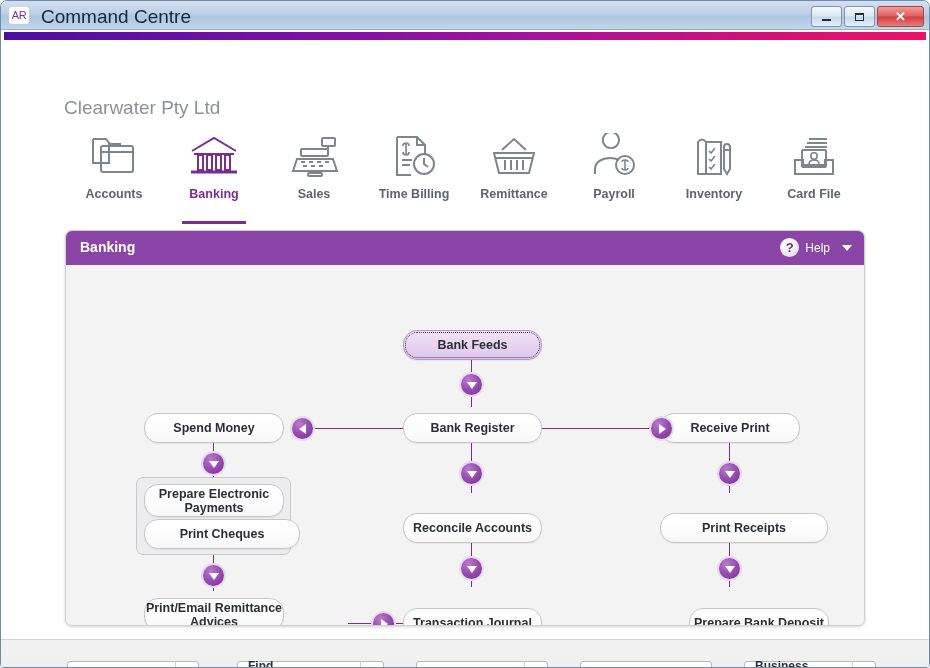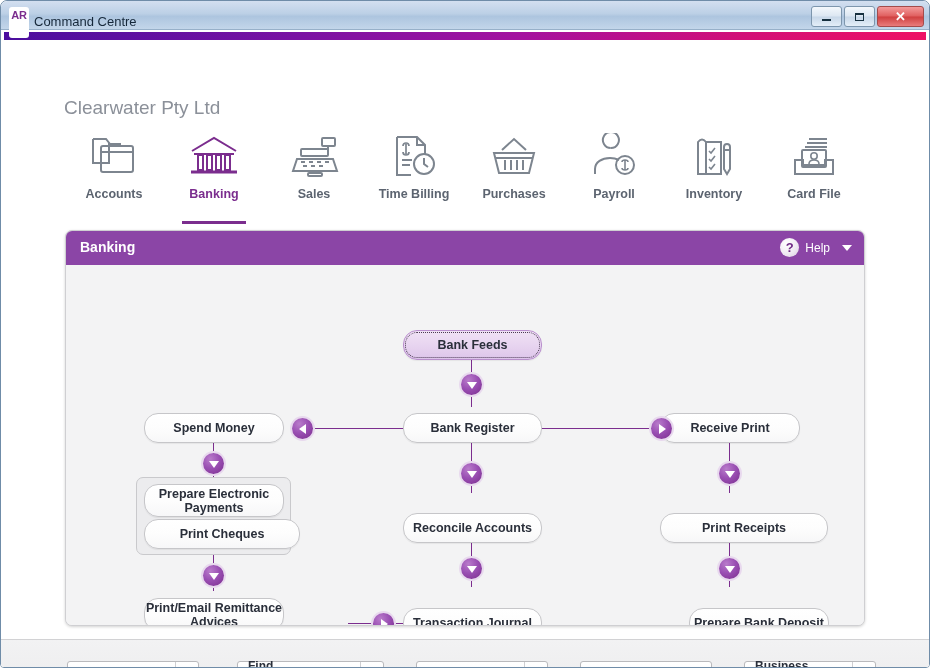--- a/index.html
+++ b/index.html
@@ -29,37 +29,36 @@
   .titlebar {
     position: relative;
     height: 28px;
     background: linear-gradient(to bottom, #d3dff0 0%, #bcd0e6 45%, #adc5df 55%, #c3d6ea 100%);
     border-bottom: 1px solid #97b0c9;
     border-radius: 6px 6px 0 0;
   }
   .app-badge {
     position: absolute;
     left: 8px; top: 6px;
-    width: 20px; height: 31px;
+    width: 20px; height: 17px;
     background: #ffffff;
     border-radius: 3px;
     color: #7b2d8e;
     font-size: 11px;
-    font-weight: bold;
+    font-weight: normal;
     line-height: 17px;
     text-align: center;
     letter-spacing: -0.3px;
     font-family: "Liberation Sans", sans-serif;
   }
   .title-text {
     position: absolute;
-    left: 33px; top: 5px;
-    font-size: 13px;
+    left: 40px; top: 5px;
+    font-size: 19px;
     color: #16283a;
-    margin-top: 8px;
   }
   .winbtns {
     position: absolute;
     right: 5px; top: 5px;
     display: flex;
     gap: 2px;
   }
   .winbtn {
     width: 29px; height: 19px;
     border: 1px solid #7d96ad;
@@ -418,21 +417,21 @@
 
       <div class="nav-item">
         <div class="nav-icon">
           <svg width="50" height="46" viewBox="0 0 50 46" fill="none" stroke="#7d858f" stroke-width="2">
             <path d="M13 17 L25 6 L37 17"></path>
             <path d="M5 20 h40 l-5 20 H10 Z"></path>
             <path d="M6 25 h38"></path>
             <path d="M16 27 v10 M22 27 v10 M28 27 v10 M34 27 v10"></path>
           </svg>
         </div>
-        <div class="nav-label">Purchases</div>
+        <div class="nav-label">Remittance</div>
 
       </div>
 
       <div class="nav-item">
         <div class="nav-icon">
           <svg width="50" height="46" viewBox="0 0 50 46" fill="none" stroke="#7d858f" stroke-width="2">
             <path d="M22 15 a8 8 0 1 0 -0.2 0"></path>
             <path d="M6 41 v-5 c0-7 7-11 15-11 c4 0 7 1 9 2"></path>
             <circle cx="36" cy="32" r="9"></circle>
             <path d="M36 27 v10 M33 29 q0-2 3-2 t3 2 M33 35 q0 2 3 2 t3-2" stroke-width="1.6"></path>

